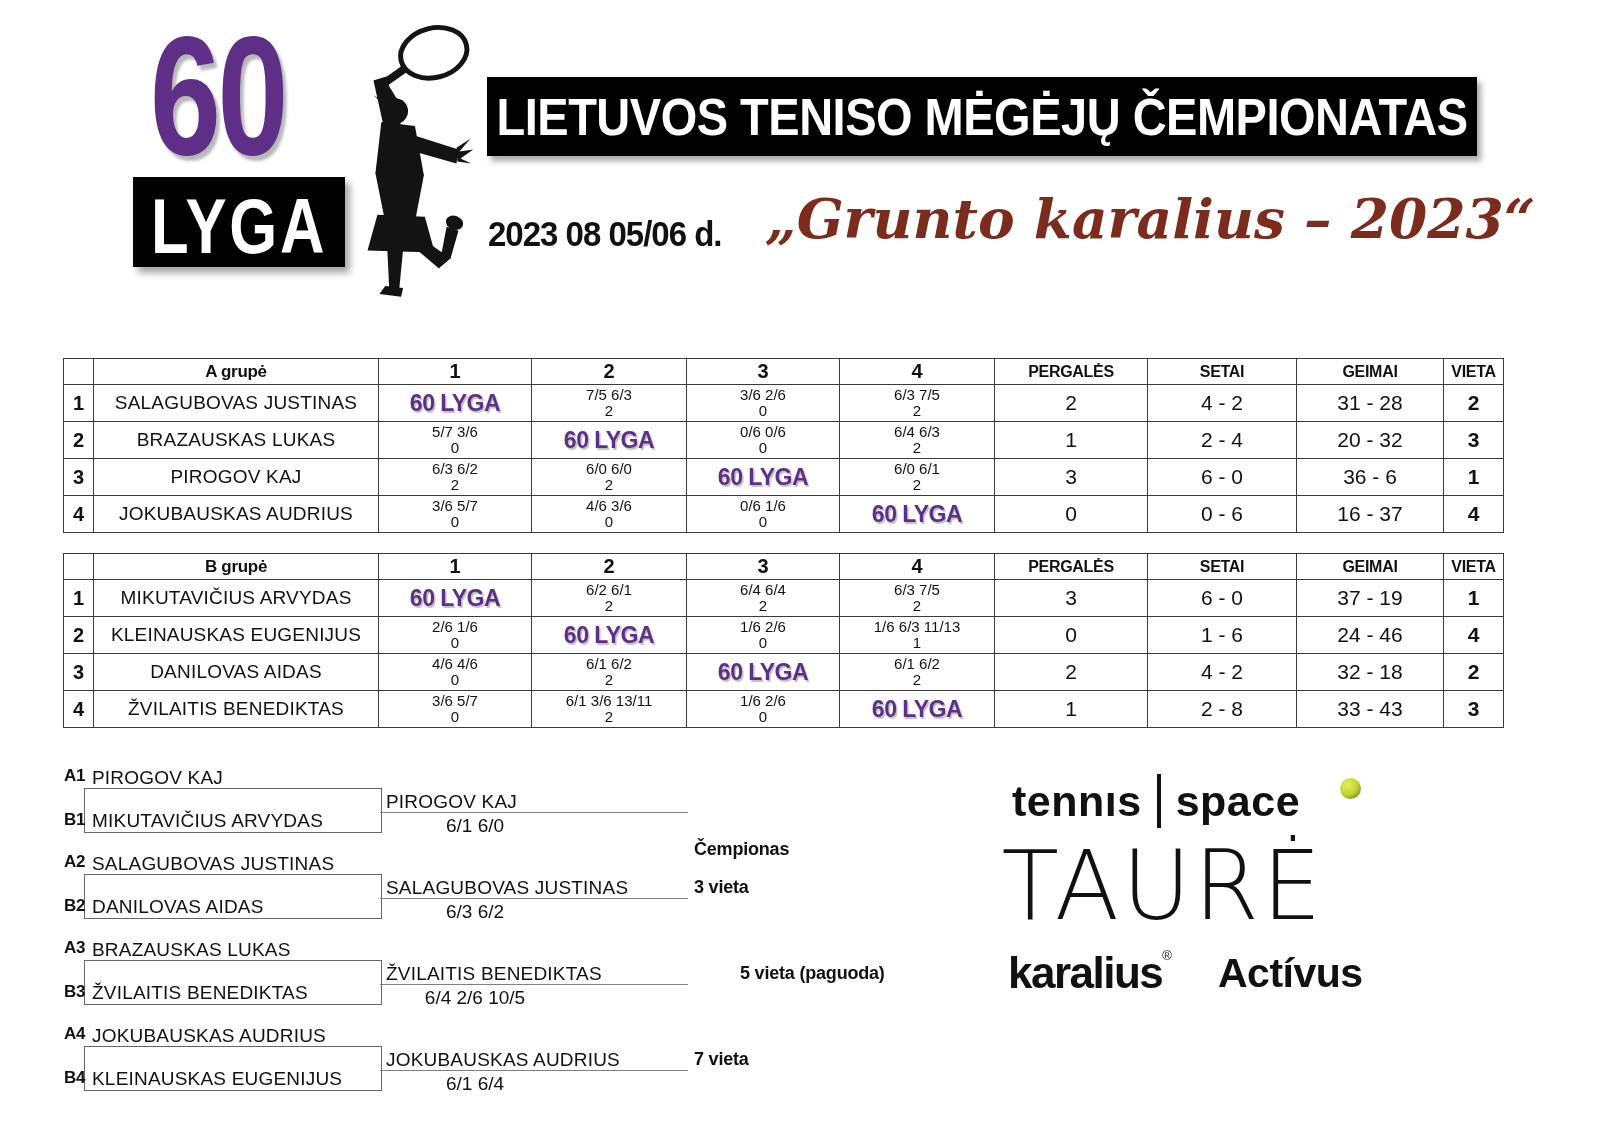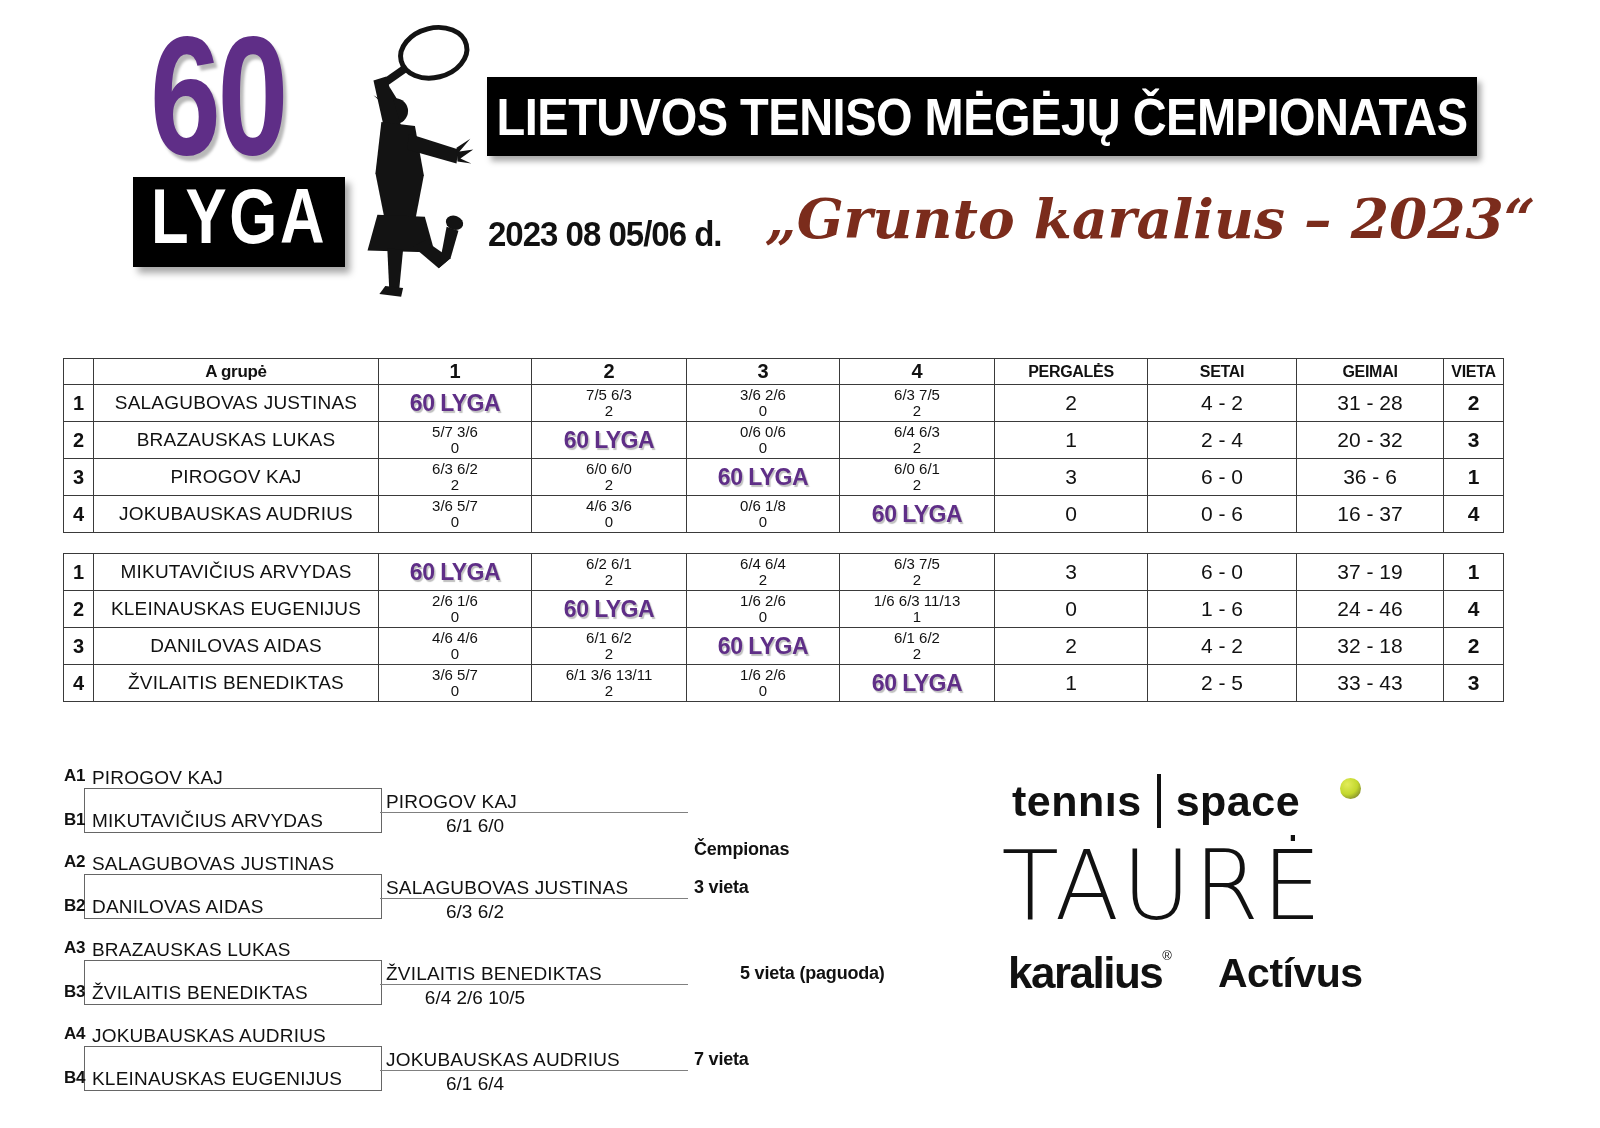--- a/index.html
+++ b/index.html
@@ -8,21 +8,21 @@
     background:#ffffff;font-family:"Liberation Sans",sans-serif;color:#111;
   }
   
   .logo-number{
     position:absolute;left:150px;top:12px;font-size:150px;line-height:1;
     font-weight:800;color:#5F2E87;transform:scale(0.85,1.12);transform-origin:top left;
     text-shadow:4px 4px 3px rgba(0,0,0,0.28);letter-spacing:-4px;
   }
   .logo-word-box{
     position:absolute;left:133px;top:177px;width:212px;height:90px;background:#000;
-    display:flex;align-items:flex-start;justify-content:center;
+    display:flex;align-items:flex-end;justify-content:center;
     box-shadow:5px 6px 7px rgba(0,0,0,0.35);
   }
   .logo-word-box span{
     color:#fff;font-size:70px;font-weight:800;letter-spacing:3px;
     transform:scale(0.88,1.1);display:inline-block;
   }
   .player-svg{position:absolute;left:328px;top:16px;width:168px;height:288px;}
   .banner{
     position:absolute;left:487px;top:77px;width:990px;height:79px;background:#000;
     display:flex;align-items:center;justify-content:center;
@@ -217,21 +217,21 @@
     <td class="pname">JOKUBAUSKAS AUDRIUS</td>
     <td class="sc">
           <div class="sets">3/6 5/7</div>
           <div class="pts">0</div>
         </td>
     <td class="sc">
           <div class="sets">4/6 3/6</div>
           <div class="pts">0</div>
         </td>
     <td class="sc">
-          <div class="sets">0/6 1/8</div>
+          <div class="sets">0/6 1/6</div>
           <div class="pts">0</div>
         </td>
     <td class="selfcell"><span>60 LYGA</span></td>
     <td class="stat">0</td>
     <td class="stat">0 - 6</td>
     <td class="stat">16 - 37</td>
     <td class="vieta">4</td>
   </tr>
 </tbody>
   </table>
@@ -243,20 +243,32 @@
     <col style="width:153px">
       <col style="width:155px">
       <col style="width:153px">
       <col style="width:155px">
     <col style="width:153px">
       <col style="width:149px">
       <col style="width:147px">
       <col style="width:60px">
   </colgroup>
   <tbody>
+      <tr class="hdr">
+    <td></td>
+    <td class="ghead">B grupė</td>
+    <td class="nhead">1</td>
+    <td class="nhead">2</td>
+    <td class="nhead">3</td>
+    <td class="nhead">4</td>
+    <td class="shead">PERGALĖS</td>
+    <td class="shead">SETAI</td>
+    <td class="shead">GEIMAI</td>
+    <td class="shead">VIETA</td>
+  </tr>
   <tr class="row">
     <td class="pos">1</td>
     <td class="pname">MIKUTAVIČIUS ARVYDAS</td>
     <td class="selfcell"><span>60 LYGA</span></td>
     <td class="sc">
           <div class="sets">6/2 6/1</div>
           <div class="pts">2</div>
         </td>
     <td class="sc">
           <div class="sets">6/4 6/4</div>
@@ -323,21 +335,21 @@
     <td class="sc">
           <div class="sets">6/1 3/6 13/11</div>
           <div class="pts">2</div>
         </td>
     <td class="sc">
           <div class="sets">1/6 2/6</div>
           <div class="pts">0</div>
         </td>
     <td class="selfcell"><span>60 LYGA</span></td>
     <td class="stat">1</td>
-    <td class="stat">2 - 5</td>
+    <td class="stat">2 - 8</td>
     <td class="stat">33 - 43</td>
     <td class="vieta">3</td>
   </tr>
 </tbody>
   </table>
 
 <div class="blabel" style="left:64px;top:766px;">A1</div>
 <div class="bname" style="left:92px;top:767px;">PIROGOV KAJ</div>
 <div class="pairbox" style="left:84px;top:788px;"></div>
 <div class="blabel" style="left:64px;top:810px;">B1</div>

